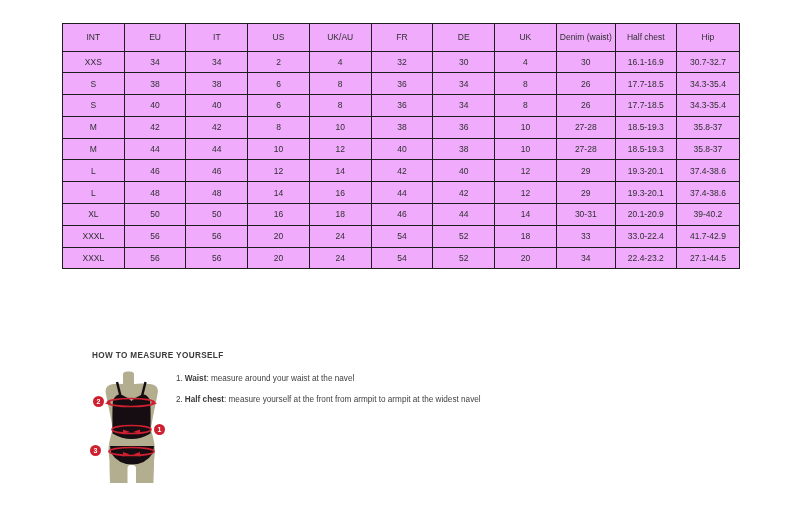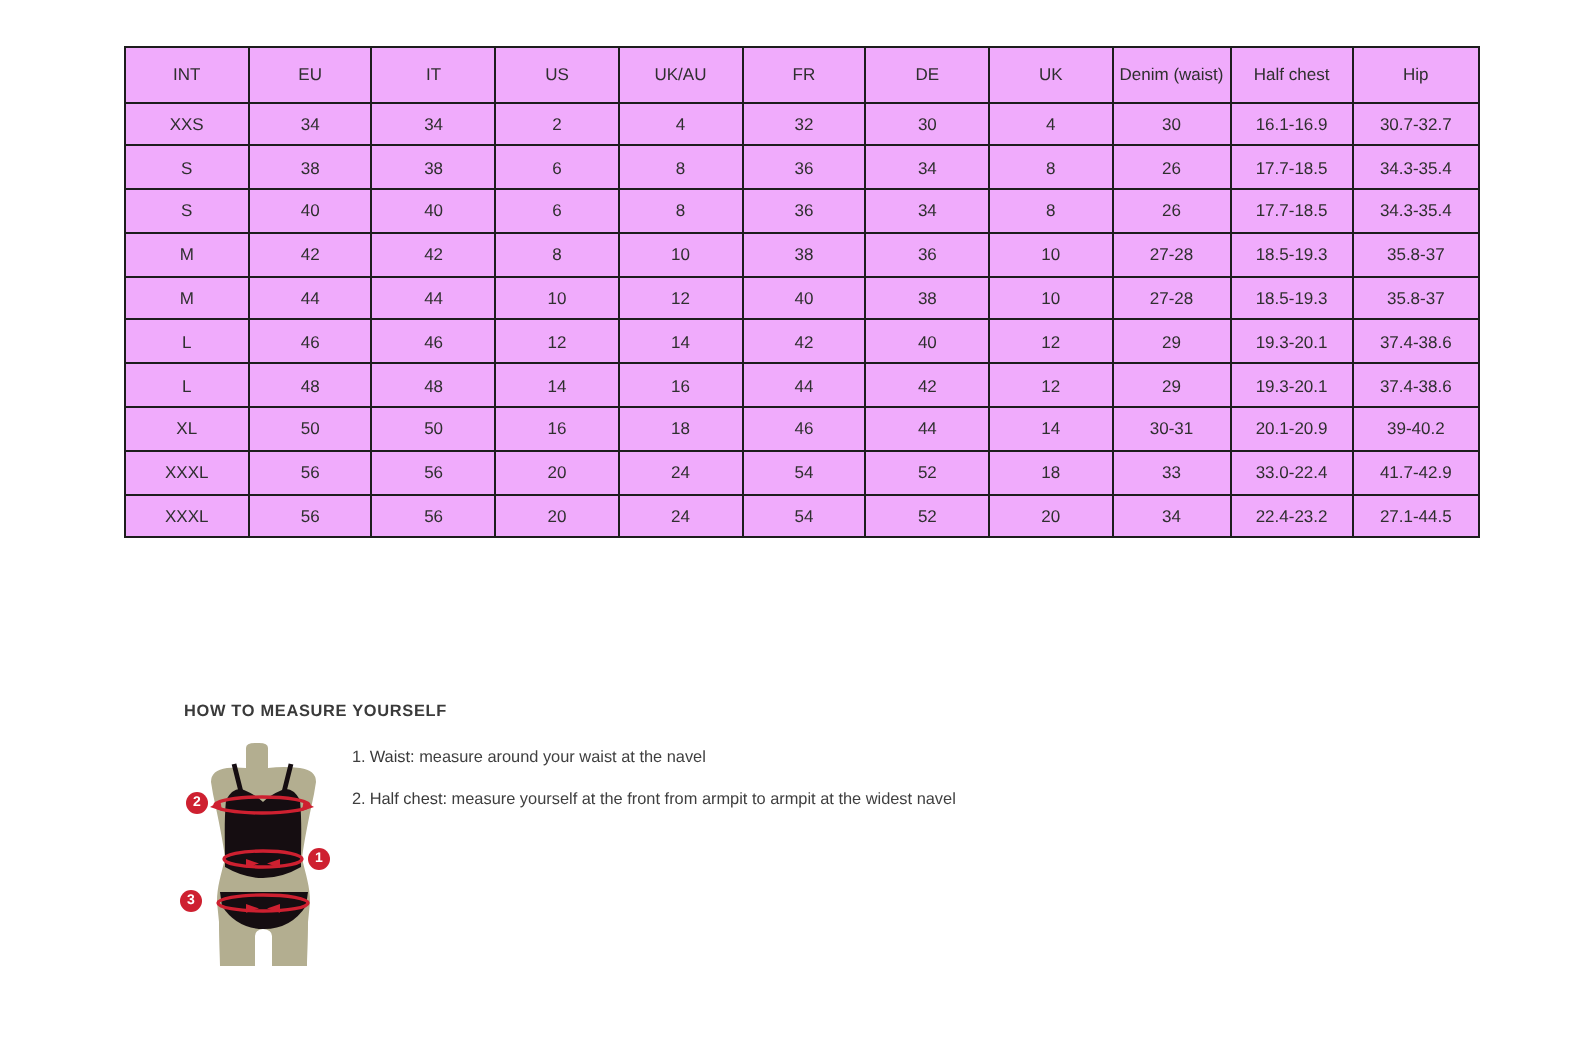--- a/index.html
+++ b/index.html
@@ -21,21 +21,21 @@
   
   .guide-title{
     position:absolute;left:64px;top:351px;
     font-size:8.2px;font-weight:700;letter-spacing:.35px;color:#3a3a3a;margin-left:28px;
   }
   .steps{
     position:absolute;left:176px;top:368px;
     font-size:8.2px;line-height:21px;color:#3f3f3f;
   }
   .step-number{margin-right:2px;}
-  .step-label{font-weight:400;color:#3a3a3a;}
+  .step-label{font-weight:700;color:#3a3a3a;}
   
   .figure{position:absolute;left:84px;top:371px;width:106px;height:116px;}
   .figure svg{position:absolute;left:0;top:0;}
   .badge{
     position:absolute;width:11px;height:11px;border-radius:50%;
     background:#ce2030;color:#ffffff;font-size:7px;font-weight:700;
     display:flex;align-items:center;justify-content:center;line-height:1;
   }
   .badge-chest{left:9px;top:25px;}
   .badge-waist{left:70px;top:53px;}

